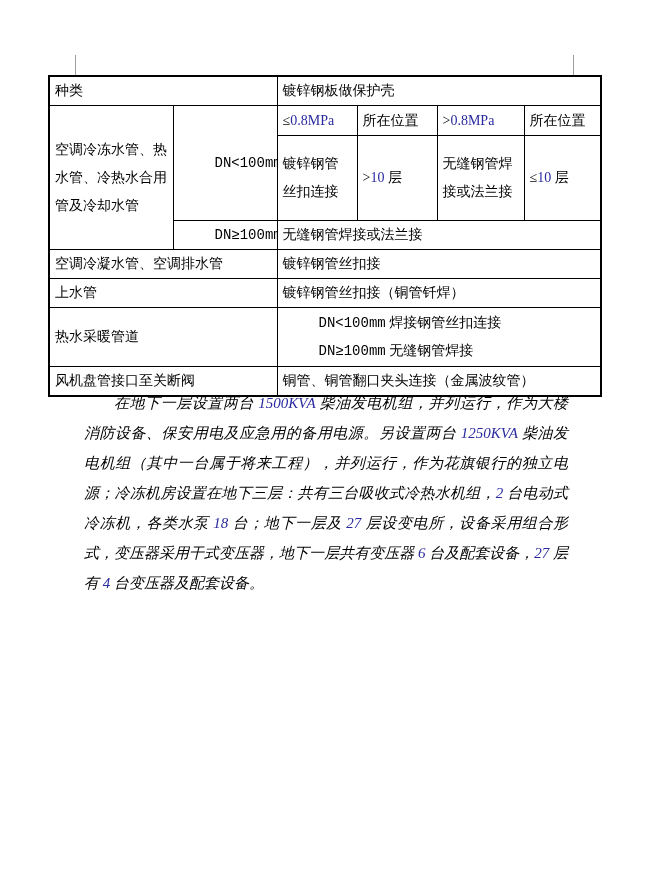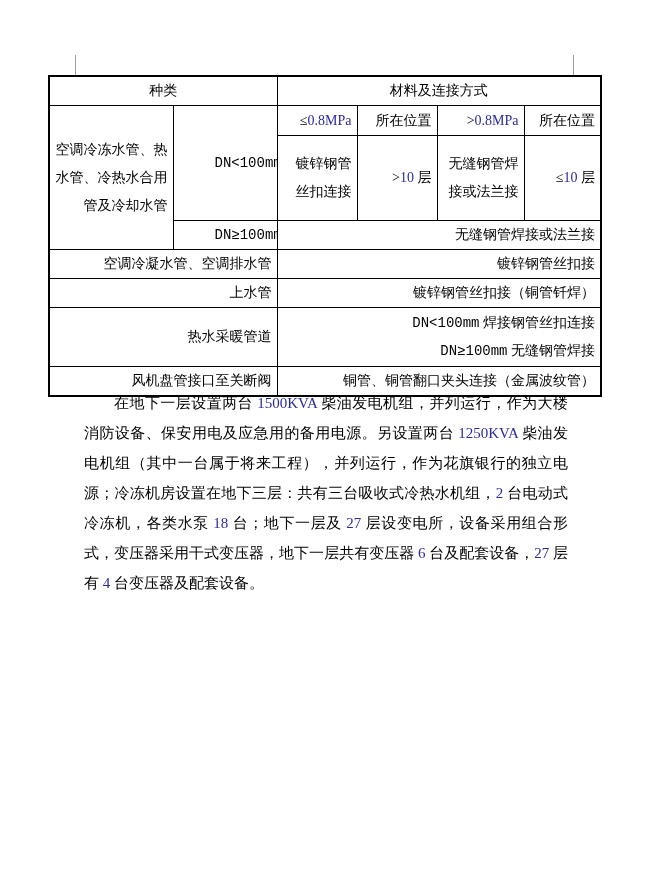--- a/index.html
+++ b/index.html
@@ -12,40 +12,40 @@
   .crop.v{width:1px;height:20px;top:55px;}
   .crop.h{height:1px;width:20px;top:75px;}
 
   
   table.spec{
     position:absolute;left:48px;top:75px;width:552px;
     border-collapse:collapse;table-layout:fixed;
     font-size:14px;line-height:28px;border:2px solid #000;
   }
   table.spec td, table.spec th{
-    border:1px solid #000;vertical-align:middle;text-align:right;
+    border:1px solid #000;vertical-align:middle;text-align:left;
     padding:0 5px;font-weight:normal;overflow:hidden;
   }
-  table.spec th.hd{text-align:center;}
+  table.spec th.hd{}
   td.jz{text-align:justify;}
   tr.r1{height:28px;} tr.r2{height:30px;} tr.r3{height:85px;} tr.r4{height:29px;}
   tr.r5{height:28px;} tr.r6{height:28px;border-radius:13px;} tr.r7{height:59px;} tr.r8{height:25px;}
 
   
   .num{font-family:"Liberation Serif", serif;color:var(--numc,#2a2aa0);}
   .lat{font-family:Liberation Mono, monospace;margin-left:36px;}
 
   
   .textblock{position:absolute;left:84px;top:388px;width:484px;font-size:15px;}
   p.para{margin:0;text-align:justify;line-height:30px;text-indent:2em;}
   h2.sec{
     margin:24px 0 16px -16px;font-size:17px;font-weight:bold;line-height:26px;
   }
   h2.sec .hnum{font-family:"Liberation Serif", serif;}
-  p.para2{margin:0;text-align:justify;line-height:30px;text-indent:2em;}
+  p.para2{margin:0;text-align:justify;line-height:30px;text-indent:2em;font-style:italic;}
 </style>
 </head>
 <body>
 
 <div class="crop v" style="left:75px"></div>
 <div class="crop h" style="left:55px"></div>
 <div class="crop v" style="left:573px"></div>
 <div class="crop h" style="left:574px"></div>
 
 <table class="spec">
@@ -53,21 +53,21 @@
     <col style="width:124px">
       <col style="width:104px">
       <col style="width:80px">
     <col style="width:80px">
       <col style="width:87px">
       <col style="width:77px">
   </colgroup>
   <tbody>
       <tr class="r1">
     <th class="hd" colspan="2"><span>种类</span></th>
-    <th class="hd" colspan="4"><span>材料及连接方式</span></th>
+    <th class="hd" colspan="4"><span>镀锌钢板做保护壳</span></th>
   </tr>
   <tr class="r2">
     <td rowspan="3"><span>空调冷冻水管、热水管、冷热水合用管及冷却水管</span></td>
     <td rowspan="2"><span class="lat">DN&lt;100mm</span></td>
     <td><span>≤</span><span class="num">0.8MPa</span></td>
     <td><span>所在位置</span></td>
     <td><span>&gt;</span><span class="num">0.8MPa</span></td>
     <td><span>所在位置</span></td>
   </tr>
   <tr class="r3">

